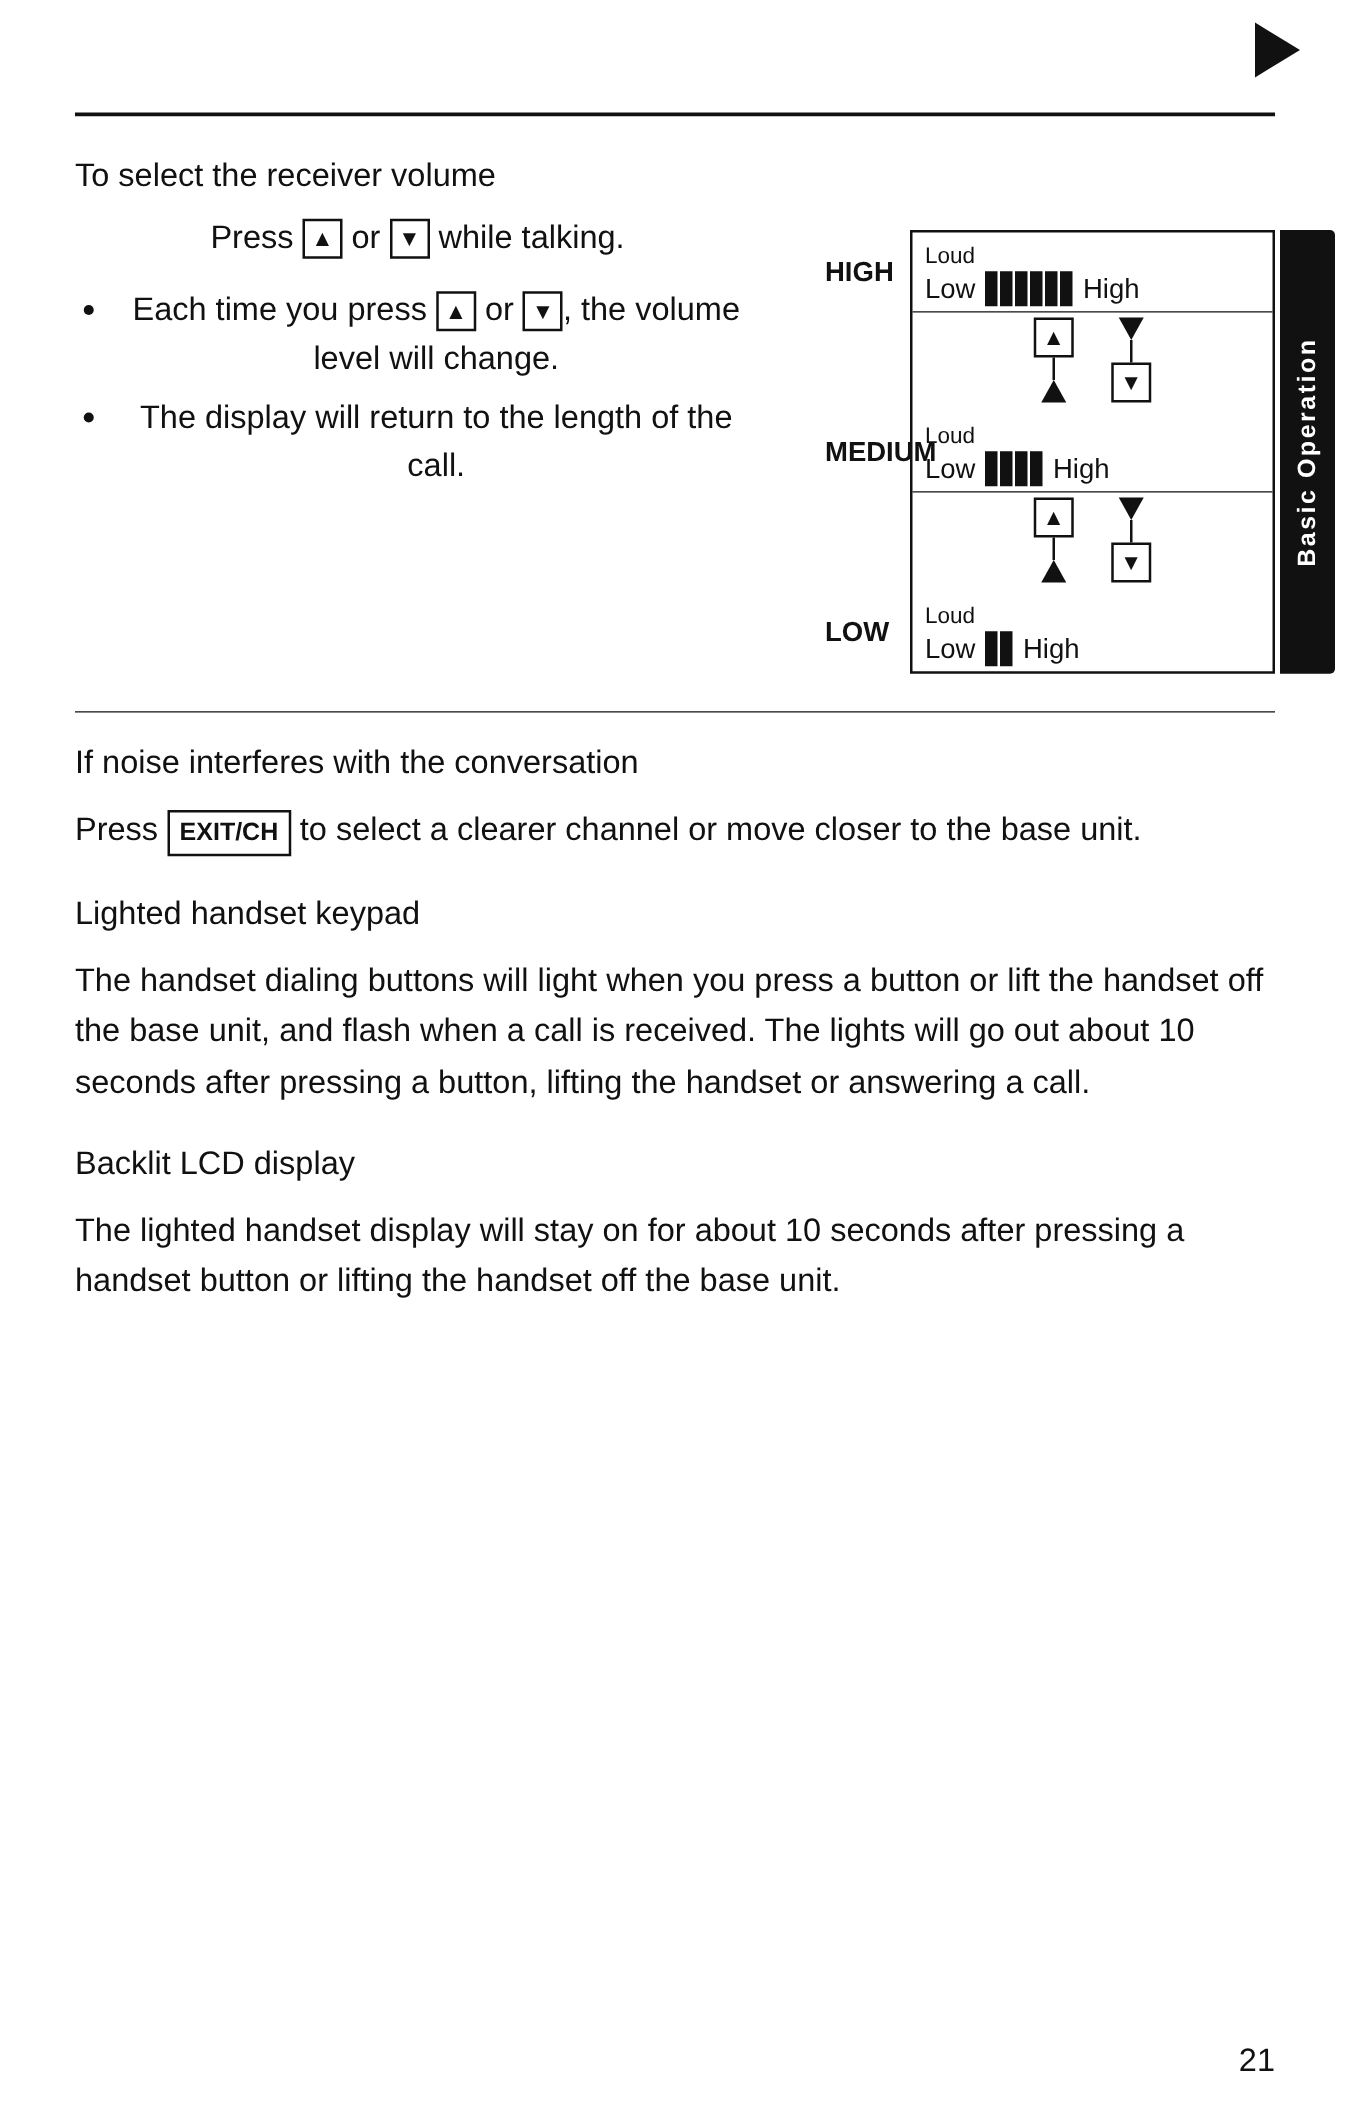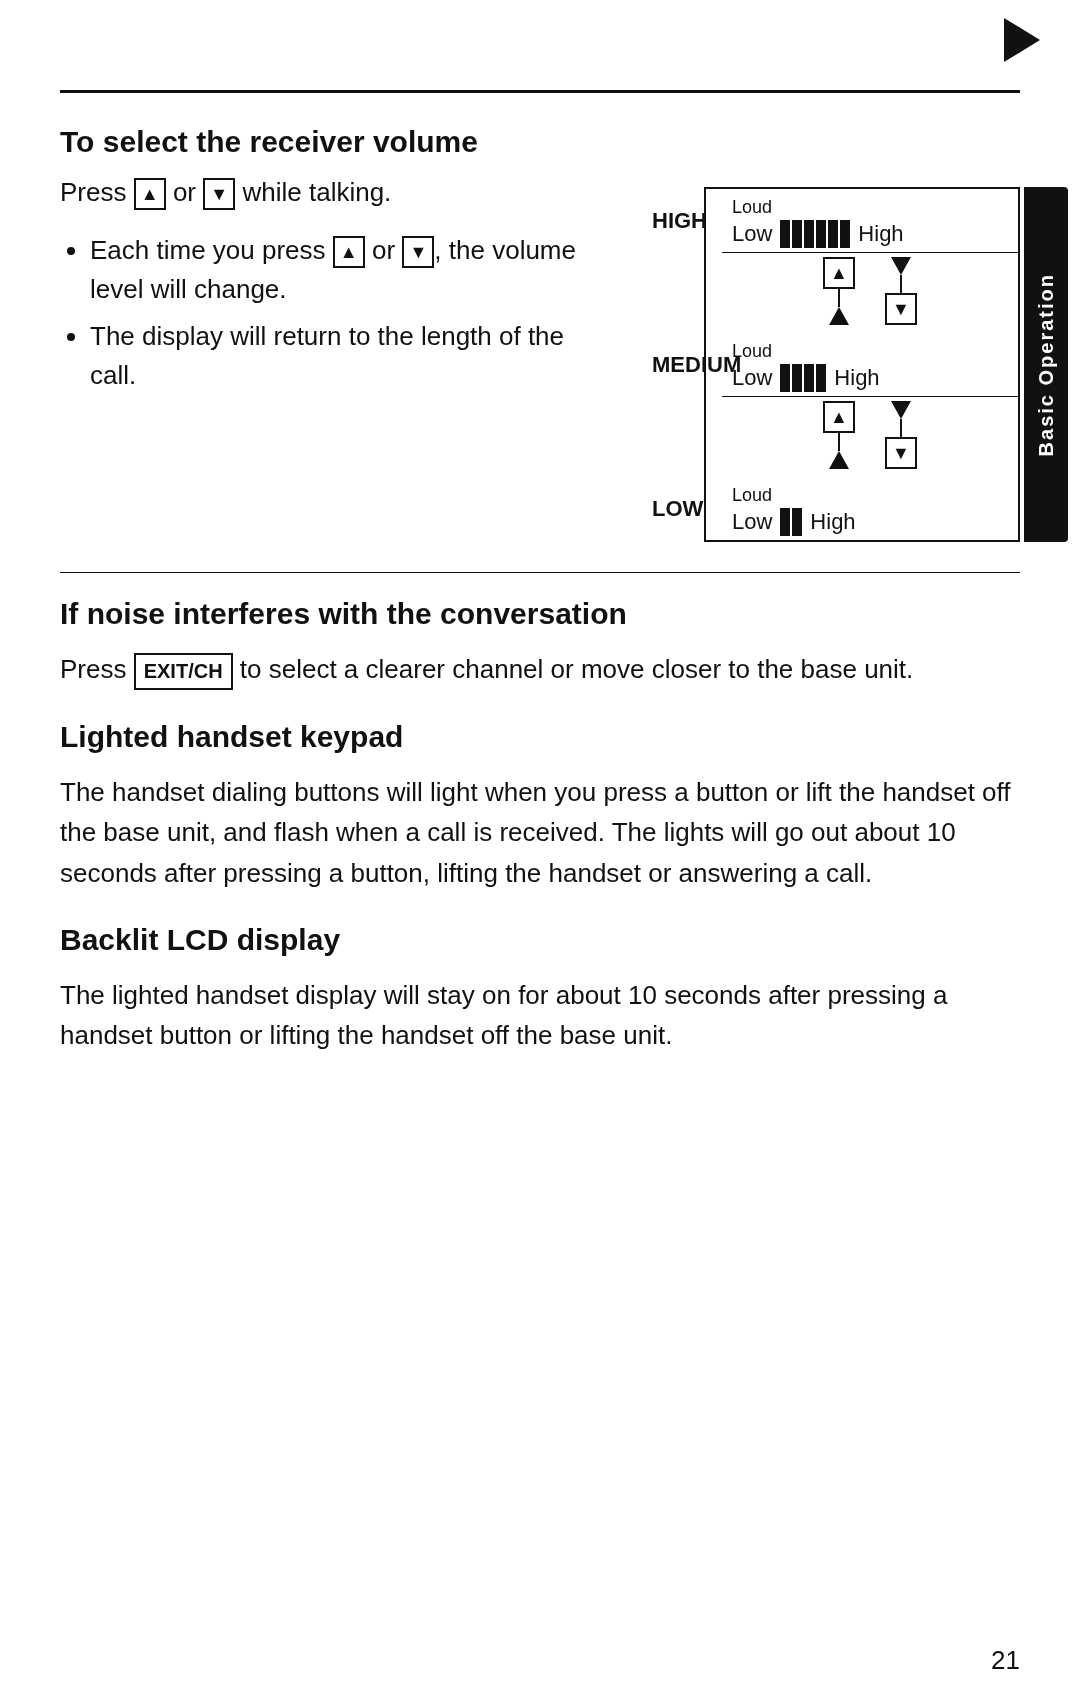--- a/index.html
+++ b/index.html
@@ -25,35 +25,36 @@
       border-left: 36px solid #111;
     }
 
     .top-line {
       border-top: 3px solid #111;
       margin-bottom: 32px;
       margin-top: 50px;
     }
 
     .section-title {
-      font-size: 30px;
-      font-weight: bold;
+      font-size: 26px;
+      font-weight: normal;
       margin-bottom: 18px;
     }
 
     .content-row {
       display: flex;
       flex-direction: row;
       gap: 30px;
       margin-bottom: 20px;
     }
 
     .left-col {
       flex: 1;
       padding-right: 10px;
+      text-align: center;
     }
 
     .right-col {
       flex: 0 0 310px;
       position: relative;
     }
 
     .press-line {
       font-size: 26px;
       margin-bottom: 16px;
@@ -70,24 +71,23 @@
       list-style: disc;
       margin-left: 20px;
       margin-bottom: 8px;
     }
 
     
     .volume-diagram {
       border: 2px solid #111;
       display: flex;
       flex-direction: column;
-      width: 316px;
+      width: 292px;
       font-size: 22px;
       position: relative;
-      padding-left: 16px;
     }
 
     .vol-section {
       border-bottom: 1.5px solid #111;
       padding: 8px 10px 4px 10px;
       position: relative;
     }
 
     .vol-section:last-child {
       border-bottom: none;
@@ -213,21 +213,21 @@
     .exit-btn {
       display: inline-block;
       border: 2px solid #111;
       padding: 1px 8px;
       font-size: 20px;
       font-weight: bold;
     }
 
     .page-num {
       position: absolute;
-      bottom: 24px;
+      bottom: 36px;
       right: 60px;
       font-size: 26px;
     }
 
     .key-btn {
       display: inline-flex;
       align-items: center;
       justify-content: center;
       border: 2px solid #111;
       width: 32px;

